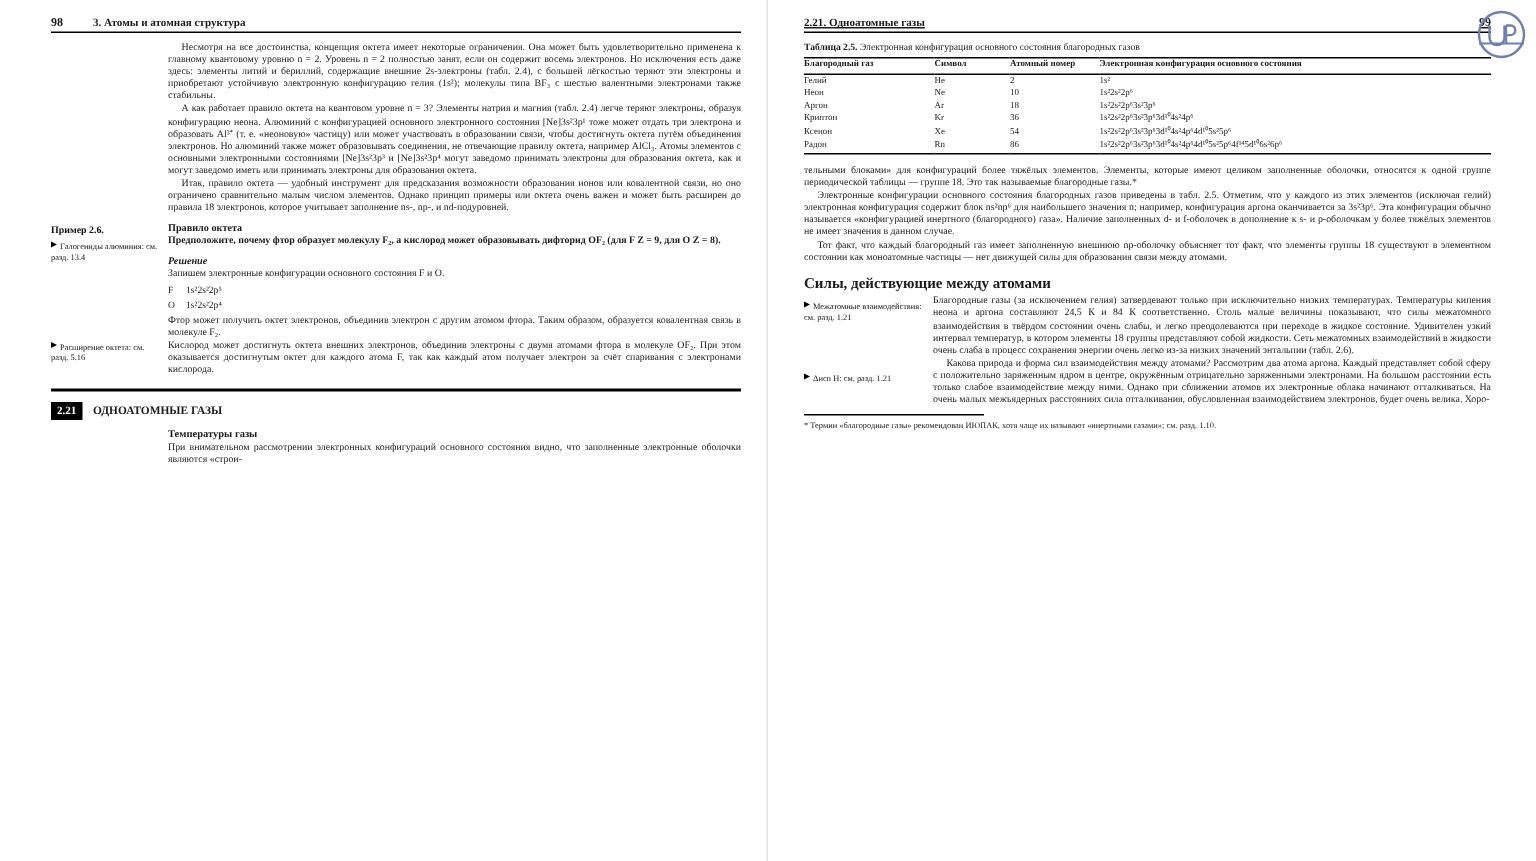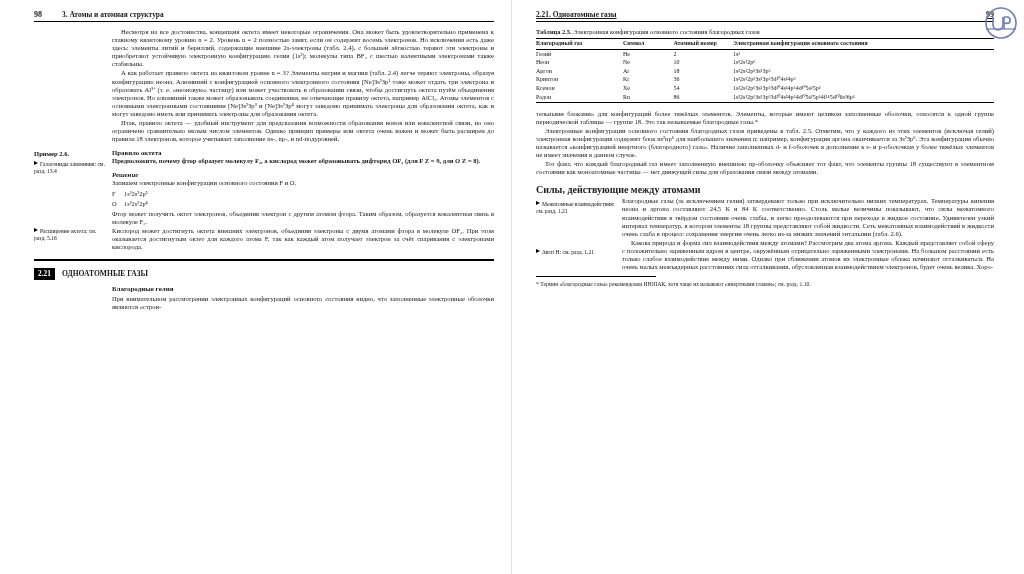--- a/index.html
+++ b/index.html
@@ -102,21 +102,21 @@
             <p class="noind">Кислород может достигнуть октета внешних электронов, объединив электроны с двумя атомами фтора в молекуле OF₂. При этом оказывается достигнутым октет для каждого атома F, так как каждый атом получает электрон за счёт спаривания с электронами кислорода.</p>
           </div>
         </div>
       </div>
 
       <div class="secbar"></div>
       <div class="sechead">
         <span class="secnum">2.21</span><span>ОДНОАТОМНЫЕ ГАЗЫ</span>
       </div>
       <div class="indent-blk">
-        <div class="subhead">Благородные гелия</div>
+        <div class="subhead">Температуры газы</div>
         <p class="noind">При внимательном рассмотрении электронных конфигураций основного состояния видно, что заполненные электронные оболочки являются «строи-</p>
       </div>
     </div>
 
     <div class="pageR">
       <div class="runhead rh-right">
         <span class="ttl">2.21. Одноатомные газы</span>
         <span class="num">99</span>
       </div>
       <div class="rule"></div>

